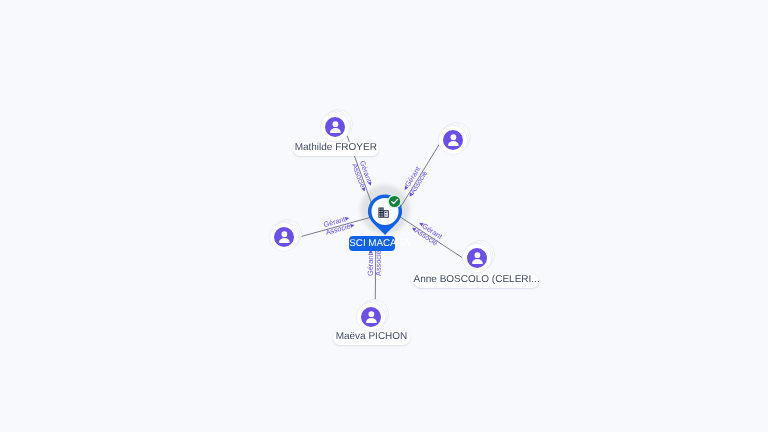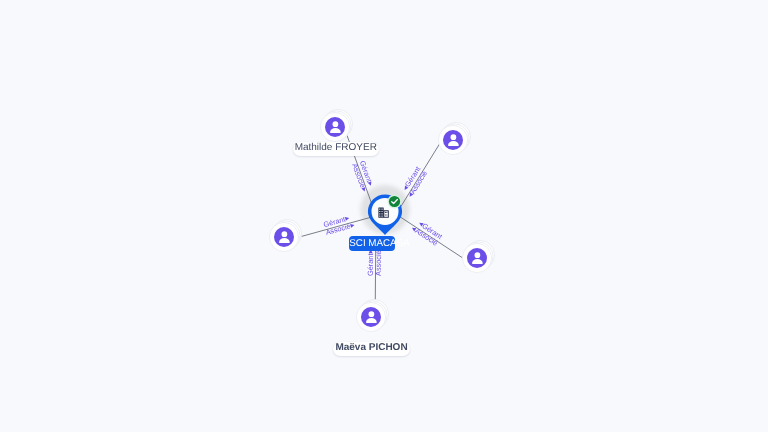--- a/index.html
+++ b/index.html
@@ -92,31 +92,32 @@
 <div class="node" style="left:456.60px;top:238.30px;width:40px;height:40px;">
   <svg width="40" height="40" viewBox="0 0 40 40">
     <circle cx="23" cy="17" r="14.6" fill="#ffffff" stroke="#e9ebf1" stroke-width="0.9"></circle>
     <circle cx="21.5" cy="18.5" r="14.6" fill="#ffffff" stroke="#e9ebf1" stroke-width="0.9"></circle>
     <circle cx="20" cy="20" r="14.6" fill="#ffffff" stroke="#eaecf2" stroke-width="0.9"></circle>
     <circle cx="20" cy="20" r="10" fill="#6c4ee8"></circle>
     <circle cx="20.4" cy="17.2" r="2.85" fill="#ffffff"></circle>
     <path d="M 15.1 25.1 a 5.3 4.2 0 0 1 10.6 0 l 0 0.05 a 0.9 0.9 0 0 1 -0.9 0.85 l -8.8 0 a 0.9 0.9 0 0 1 -0.9 -0.85 z" fill="#ffffff"></path>
   </svg>
 </div>
+<div class="plabel" style="left:413.50px;top:273.50px;width:125.50px;"><span>Anne BOSCOLO (CELERI...</span></div>
 <div class="node" style="left:351.20px;top:297.00px;width:40px;height:40px;">
   <svg width="40" height="40" viewBox="0 0 40 40">
     <circle cx="23" cy="17" r="14.6" fill="#ffffff" stroke="#e9ebf1" stroke-width="0.9"></circle>
     <circle cx="21.5" cy="18.5" r="14.6" fill="#ffffff" stroke="#e9ebf1" stroke-width="0.9"></circle>
     <circle cx="20" cy="20" r="14.6" fill="#ffffff" stroke="#eaecf2" stroke-width="0.9"></circle>
     <circle cx="20" cy="20" r="10" fill="#6c4ee8"></circle>
     <circle cx="20.4" cy="17.2" r="2.85" fill="#ffffff"></circle>
     <path d="M 15.1 25.1 a 5.3 4.2 0 0 1 10.6 0 l 0 0.05 a 0.9 0.9 0 0 1 -0.9 0.85 l -8.8 0 a 0.9 0.9 0 0 1 -0.9 -0.85 z" fill="#ffffff"></path>
   </svg>
 </div>
-<div class="plabel" style="left:333.00px;top:342px;width:77.00px;font-weight:bold;"><span>Maëva PICHON</span></div>
+<div class="plabel" style="left:333.00px;top:331px;width:77.00px;"><span>Maëva PICHON</span></div>
 <div class="node" style="left:366.80px;top:194.20px;width:36px;height:42px;">
 <svg width="36" height="42" viewBox="0 0 36 42">
  <path d="M18 0.5 C8.6 0.5 0.9 8.2 0.9 17.6 C0.9 22.8 4.1 27.5 9.4 32.6 C12.7 35.8 15.8 38.6 18 41.1 C20.2 38.6 23.3 35.8 26.6 32.6 C31.9 27.5 35.1 22.8 35.1 17.6 C35.1 8.2 27.4 0.5 18 0.5 Z" fill="#1162e8"></path>
  <circle cx="18" cy="17.4" r="13.5" fill="#fbfcfe"></circle>
 </svg>
 </div>
 <svg style="position:absolute;left:378.4px;top:206.6px;" width="11.2" height="11.2" viewBox="0 0 22.4 22.4">
  <rect x="0.8" y="0.8" width="10.6" height="20.8" rx="0.8" fill="#232a45"></rect>
  <rect x="10.6" y="6.4" width="11.0" height="15.2" rx="0.8" fill="#232a45"></rect>
  <rect x="12.6" y="8.6" width="7.2" height="11.0" fill="#fdfdff"></rect>

